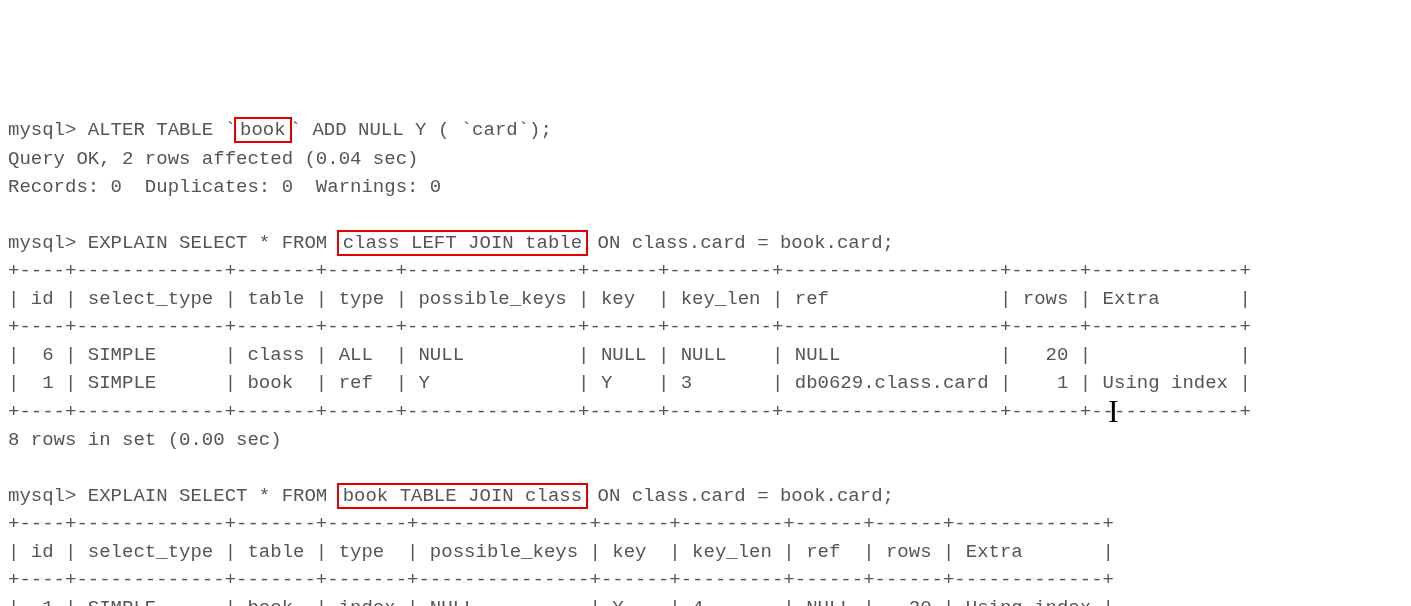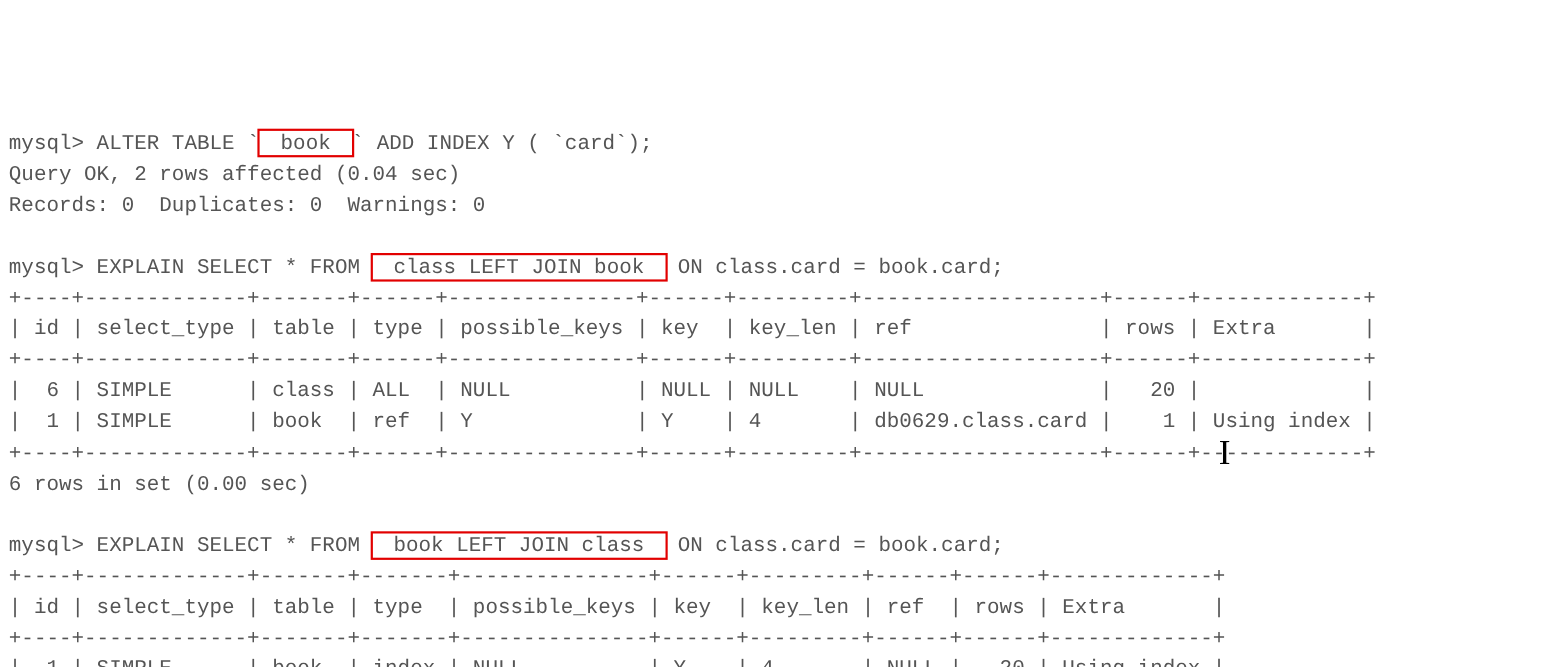--- a/index.html
+++ b/index.html
@@ -8,50 +8,50 @@
       font-family: "Courier New", Courier, monospace;
       font-size: 19px;
       color: #555;
       background: #fff;
       white-space: pre;
       line-height: 1.48;
       position: relative;
     }
     .hl {
       border: 2px solid #e20000;
-      padding: 0 19px;
+      padding: 0 4px;
       margin: 0 -2px;
     }
     .cursor-i {
       position: absolute;
       font-family: serif;
       font-size: 32px;
       color: #000;
       pointer-events: none;
     }
   </style>
 </head>
 <body>
 
 
 
-<div><span>mysql&gt; ALTER TABLE `</span><span class="hl">book</span><span>` ADD INDEX Y ( `card`);</span>
+<div><span>mysql&gt; ALTER TABLE `</span><span class="hl">book</span><span>` ADD NULL Y ( `card`);</span>
 <span>Query OK, 2 rows affected (0.04 sec)</span>
 <span>Records: 0  Duplicates: 0  Warnings: 0</span>
 <span></span>
-<span>mysql&gt; EXPLAIN SELECT * FROM </span><span class="hl">class LEFT JOIN book</span><span> ON class.card = book.card;</span>
+<span>mysql&gt; EXPLAIN SELECT * FROM </span><span class="hl">class LEFT JOIN table</span><span> ON class.card = book.card;</span>
 <span>+----+-------------+-------+------+---------------+------+---------+-------------------+------+-------------+</span>
 <span>| id | select_type | table | type | possible_keys | key  | key_len | ref               | rows | Extra       |</span>
 <span>+----+-------------+-------+------+---------------+------+---------+-------------------+------+-------------+</span>
 <span>|  6 | SIMPLE      | class | ALL  | NULL          | NULL | NULL    | NULL              |   20 |             |</span>
-<span>|  1 | SIMPLE      | book  | ref  | Y             | Y    | 4       | db0629.class.card |    1 | Using index |</span>
+<span>|  1 | SIMPLE      | book  | ref  | Y             | Y    | 3       | db0629.class.card |    1 | Using index |</span>
 <span>+----+-------------+-------+------+---------------+------+---------+-------------------+------+-------------+</span>
-<span>6 rows in set (0.00 sec)</span>
+<span>8 rows in set (0.00 sec)</span>
 <span></span>
-<span>mysql&gt; EXPLAIN SELECT * FROM </span><span class="hl">book LEFT JOIN class</span><span> ON class.card = book.card;</span>
+<span>mysql&gt; EXPLAIN SELECT * FROM </span><span class="hl">book TABLE JOIN class</span><span> ON class.card = book.card;</span>
 <span>+----+-------------+-------+-------+---------------+------+---------+------+------+-------------+</span>
 <span>| id | select_type | table | type  | possible_keys | key  | key_len | ref  | rows | Extra       |</span>
 <span>+----+-------------+-------+-------+---------------+------+---------+------+------+-------------+</span>
 <span>|  1 | SIMPLE      | book  | index | NULL          | Y    | 4       | NULL |   20 | Using index |</span>
 
 
 </div>
 
 <div class="cursor-i" style="left:1108px; top:388px;">I</div>
 

